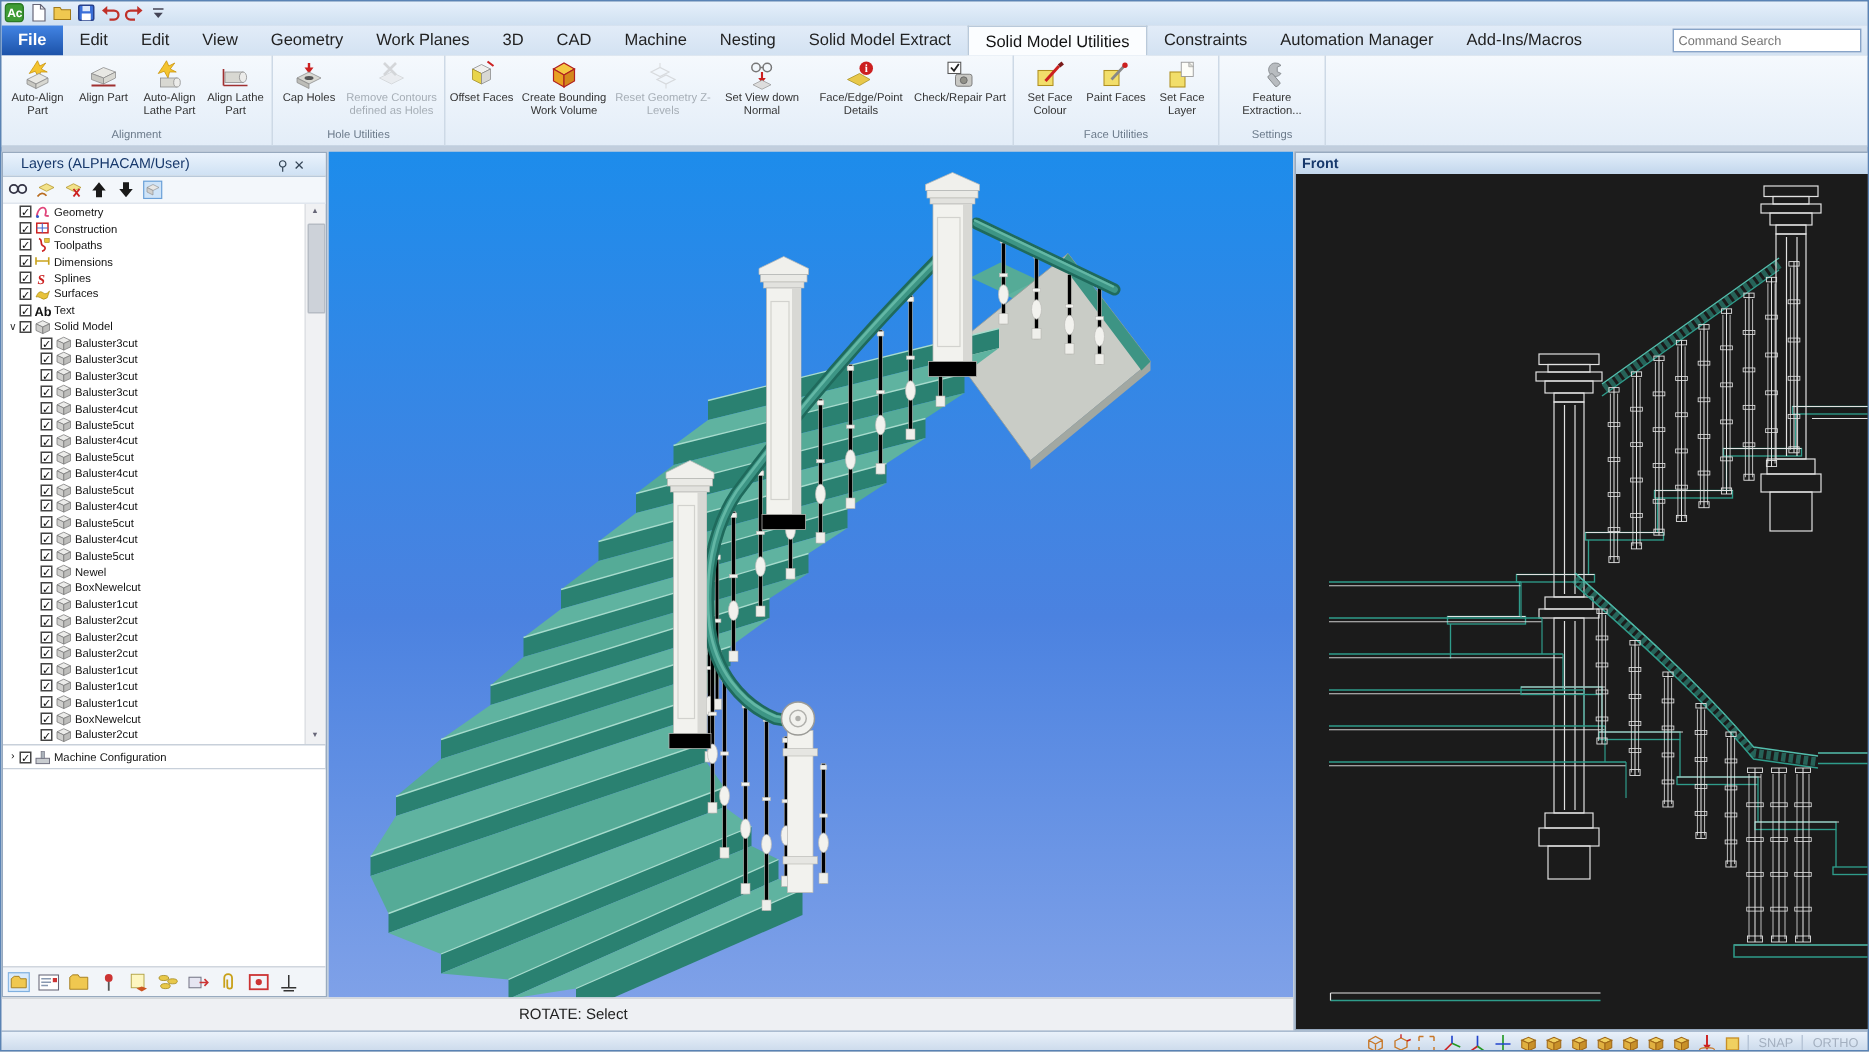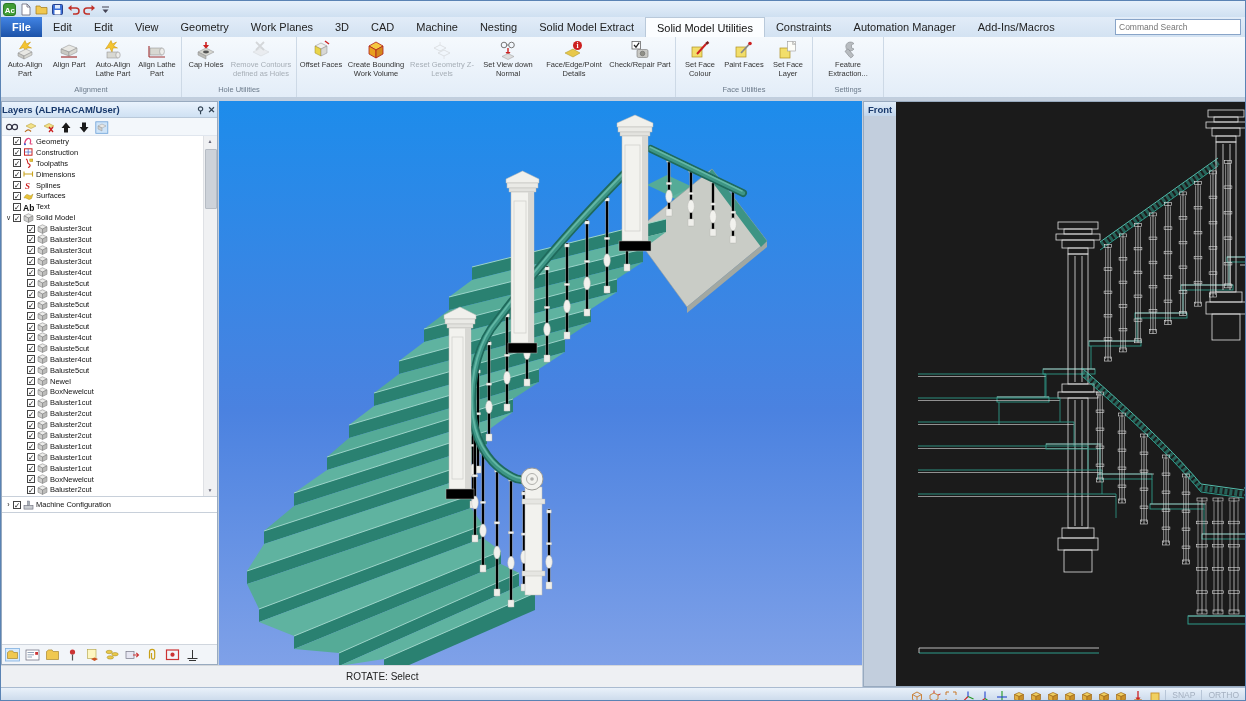--- a/index.html
+++ b/index.html
@@ -28,21 +28,21 @@
         text-align:center;color:#333;padding-top:1px;cursor:default;}
   .rbtn.wide{width:66px;}
   .rbtn .ricon{width:20px;height:20px;margin:1px 0 1px;}
   .rbtn.disabled{color:#a6aeb6;}
   .rbtn.disabled .ricon{opacity:.45;filter:grayscale(1);}
   .rgtitle{height:12px;font-size:7.5px;color:#6b7a8a;text-align:center;}
   
   .lpanel{position:absolute;left:0;top:100px;width:217px;height:564px;background:#fff;
           border:1px solid #98aabf;box-sizing:border-box;display:flex;flex-direction:column;}
   .lp-header{height:15px;background:linear-gradient(#eaf3fd,#cfe1f3);display:flex;align-items:center;
-             font-size:9.5px;font-weight:bold;color:#17386b;padding:0 0;border-bottom:1px solid #b9c9da;}
+             font-size:9.5px;font-weight:normal;color:#17386b;padding:0 12px;border-bottom:1px solid #b9c9da;}
   .lp-header .sp{flex:1;}
   .lp-hbtn{font-size:9px;color:#345;width:11px;text-align:center;cursor:default;}
   .lp-tools{height:17px;display:flex;align-items:center;gap:4px;padding:0 3px;background:#f3f7fb;border-bottom:1px solid #e0e6ee;}
   .lp-tools .tico{width:14px;height:13px;}
   .lp-tree{position:relative;height:360px;overflow:hidden;}
   .trows{position:absolute;left:0;top:0;right:13px;}
   .trow{height:10.9px;display:flex;align-items:center;font-size:7.5px;color:#111;white-space:nowrap;}
   .trow .caret{width:9px;text-align:center;font-size:7px;color:#333;}
   .trow .cb{width:8px;height:8px;border:1px solid #444;background:#fff;font-size:7.5px;line-height:8px;
             text-align:center;color:#111;box-sizing:border-box;margin-right:2px;flex:none;}
@@ -57,21 +57,21 @@
   .lp-bottom .bico{width:15px;height:14px;}
   
   .vp{position:absolute;left:218px;top:100px;width:643px;height:564px;}
   
   .cmdbar{position:absolute;left:0;top:664px;width:861px;height:22px;background:#eef0f3;border-top:1px solid #d4d7db;
           display:flex;align-items:center;gap:9px;font-size:10px;box-sizing:border-box;padding-left:345px;}
   .cprompt{color:#222;}
   .cbtn{border:1px solid #8ca4c6;border-radius:2px;background:linear-gradient(#fdfefe,#dfe8f4);
         padding:1px 11px;font-size:10px;color:#223;white-space:nowrap;cursor:default;}
   
-  .fpanel{position:absolute;left:862px;top:100px;width:384px;height:586px;display:flex;flex-direction:row;
+  .fpanel{position:absolute;left:862px;top:100px;width:384px;height:586px;display:flex;flex-direction:column;
           border:1px solid #98aabf;box-sizing:border-box;}
   .fp-header{height:14px;background:linear-gradient(#e2eefa,#c2d6ec);font-size:9.5px;font-weight:bold;color:#17386b;
              padding:0 4px;display:flex;align-items:center;}
   .fp-body{flex:1;background:#1b1b1b;overflow:hidden;}
   
   .statusbar{position:absolute;left:0;top:686px;width:100%;height:15px;box-sizing:border-box;
              background:linear-gradient(#e9f1fa,#c9d8ea);border-top:1px solid #aabbd0;
              display:flex;align-items:center;justify-content:flex-end;gap:3px;padding-right:3px;}
   .sico{width:14px;height:13px;}
   .ssep{width:1px;height:11px;background:#b8c6d8;}

